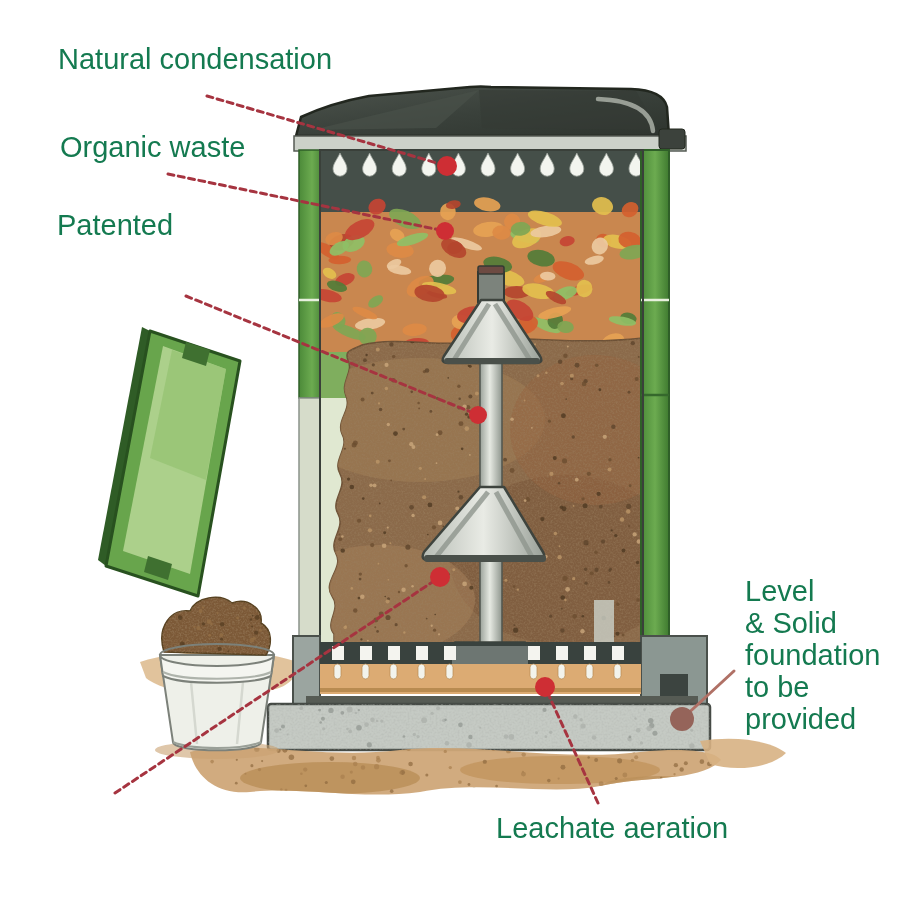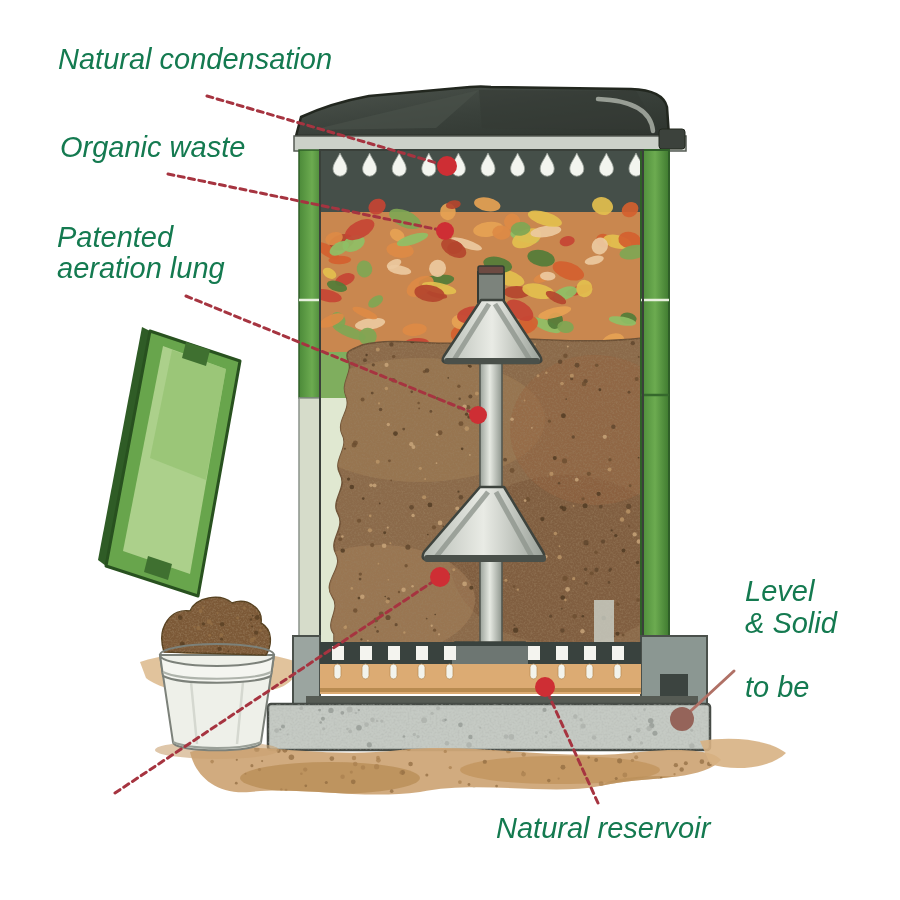--- a/index.html
+++ b/index.html
@@ -1,19 +1,18 @@
 <!DOCTYPE html>
 <html style="--label-green: #147a50; --leader-red: #a63440; --dot-red: #ce2e34; --leader-brown: #b07166; --dot-brown: #95645a;"><head>
 <meta charset="utf-8">
 <style>
   html,body{margin:0;padding:0;background:#ffffff;}
   #stage{
     position:relative;width:900px;height:900px;background:#ffffff;overflow:hidden;
     font-family:"Liberation Sans",sans-serif;
-    font-style:italic;
   }
   #art{position:absolute;left:0;top:0;}
   .lbl{
     position:absolute;color:var(--label-green,#147a50);
     font-size:29px;line-height:31px;white-space:nowrap;letter-spacing:0px;
   }
   #lbl-found{line-height:32px;}
   .leader{fill:none;stroke:var(--leader-red,#a63440);stroke-width:3;stroke-dasharray:6 4.5;stroke-linecap:round;}
   .leader-solid{fill:none;stroke:var(--leader-brown,#b07166);stroke-width:3;stroke-dasharray:none;stroke-linecap:round;}
   .dot{fill:var(--dot-red,#ce2e34);}
@@ -753,20 +752,20 @@
     <circle class="dot" cx="545" cy="687" r="10"></circle>
     <line class="leader-solid" x1="734" y1="671" x2="682" y2="719"></line>
     <circle class="dot-brown" cx="682" cy="719" r="12"></circle>
   </g>
 </svg>
 
 <div class="lbl" id="lbl-nat" style="left:58px;top:44px;">Natural condensation</div>
 
 <div class="lbl" id="lbl-org" style="left:60px;top:132px;text-align:center;">Organic waste</div>
 
-<div class="lbl" id="lbl-aer" style="left:57px;top:210px;margin-top:12px;"><span>Patented</span><br><span>aeration lung</span></div>
-
-<div class="lbl" id="lbl-found" style="left:745px;top:575px;"><span>Level</span><br><span>&amp; Solid</span><br><br><span>to be</span><br></div>
-
-
-<div class="lbl" id="lbl-lea" style="left:496px;top:813px;">Natural reservoir</div>
+<div class="lbl" id="lbl-aer" style="left:57px;top:210px;"><span>Patented</span><br></div>
+
+<div class="lbl" id="lbl-found" style="left:745px;top:575px;"><span>Level</span><br><span>&amp; Solid</span><br><span>foundation</span><br><span>to be</span><br><span>provided</span></div>
+
+
+<div class="lbl" id="lbl-lea" style="left:496px;top:813px;">Leachate aeration</div>
 
 </div>
 
 </body></html>

